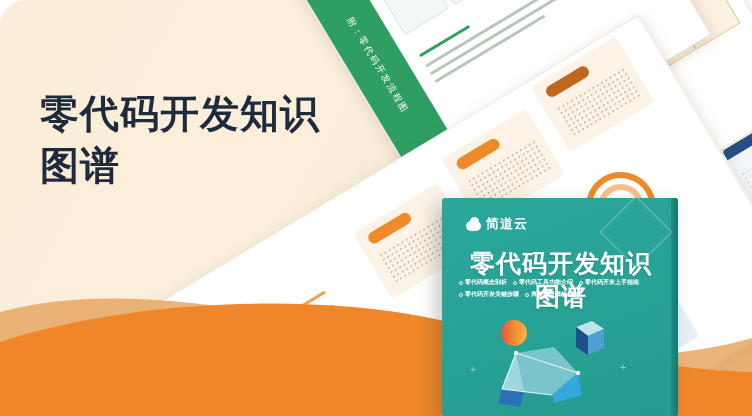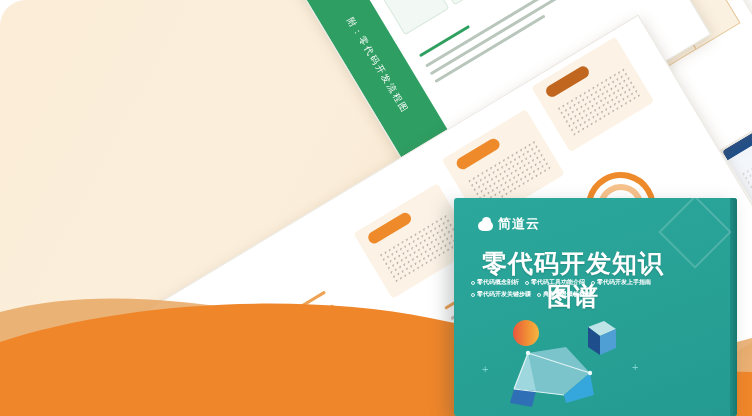--- a/index.html
+++ b/index.html
@@ -110,22 +110,22 @@
     background-size: 5px 5px;
   }
 
   
   .wave-back, .wave-front { position:absolute; left:0; width:752px; pointer-events:none; }
   .wave-back { bottom:0; height:130px; }
   .wave-front { bottom:0; height:120px; }
 
   
   .book {
-    position:absolute; left:454px; top:198px;
-    width:283px; height:218px;
+    position:absolute; left:442px; top:198px;
+    width:236px; height:218px;
     background: linear-gradient(160deg,#2BA79C 0%,#28A195 55%,#249A90 100%);
     border-radius:3px;
     box-shadow: -7px 6px 18px rgba(60,70,70,.28);
     overflow:hidden;
   }
   .book-spine {
     position:absolute; right:0; top:0; bottom:0; width:7px;
     background: linear-gradient(90deg,#1F8E85,#17776F);
   }
   .book-cube {
@@ -343,15 +343,17 @@
         <line x1="74" y1="42" x2="136" y2="62" stroke="#DFF3F5" stroke-width="1.2"></line>
         <line x1="60" y1="78" x2="110" y2="84" stroke="#DFF3F5" stroke-width="1.2"></line>
         <circle cx="74" cy="42" r="2.2" fill="#EAFBFD"></circle>
         <circle cx="136" cy="62" r="2.2" fill="#EAFBFD"></circle>
       </g>
       <text x="28" y="62" fill="#7FD3D0" font-size="11">+</text>
       <text x="178" y="60" fill="#7FD3D0" font-size="11">+</text>
     </svg>
   </div>
 
+  <h1 class="headline">零代码开发知识
+图谱</h1>
 
 
 </div>
 
 </body></html>

